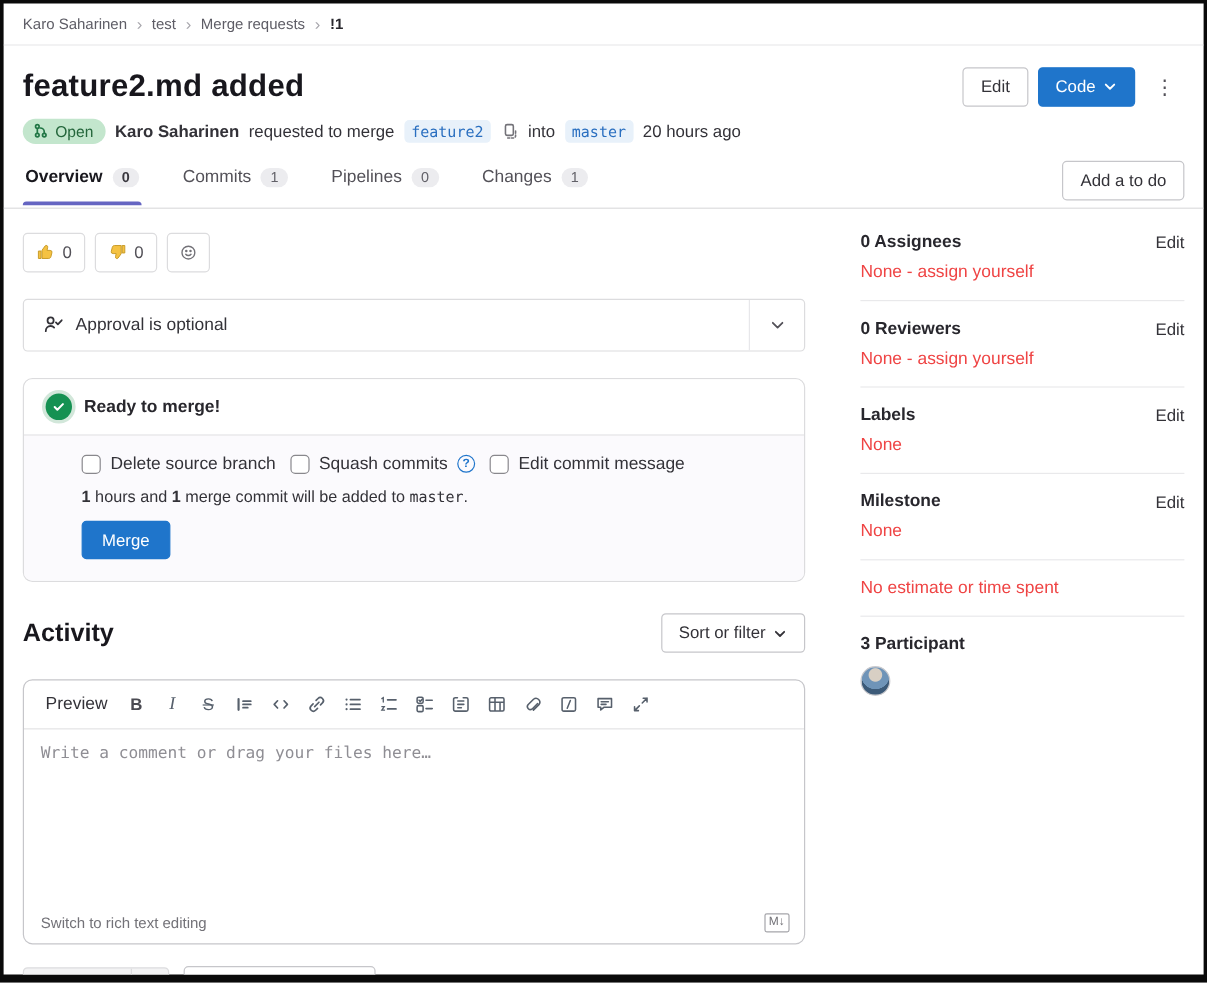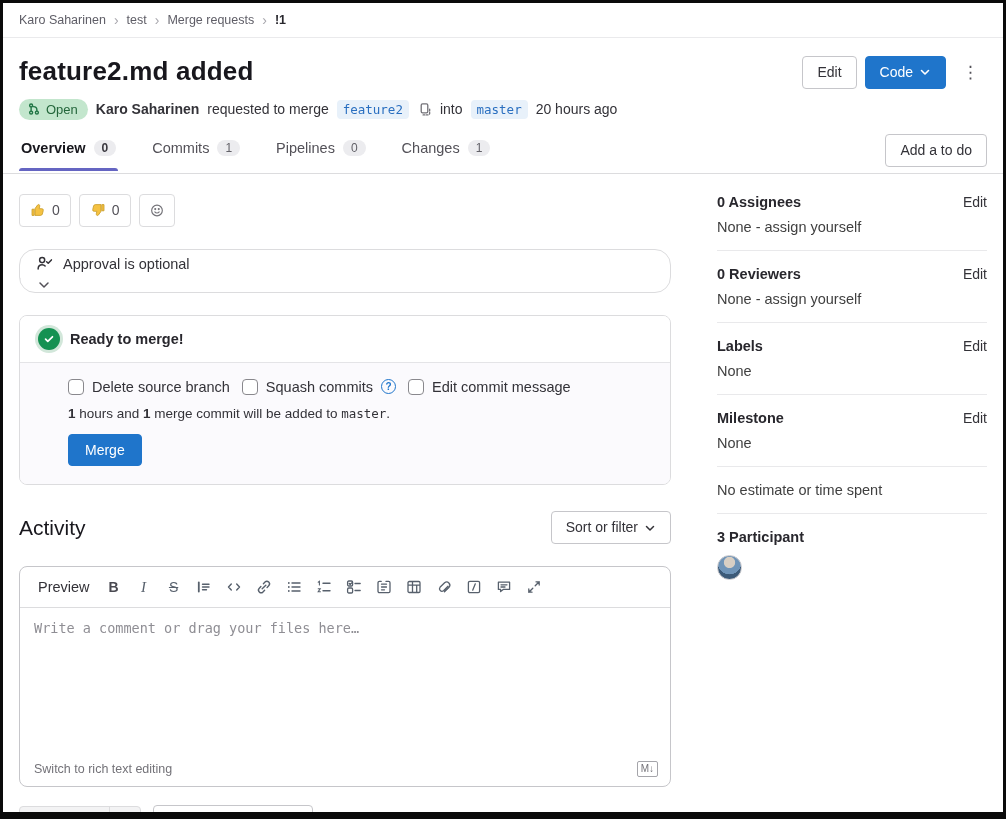--- a/index.html
+++ b/index.html
@@ -42,42 +42,42 @@
   .content { display:flex; padding:20px 16px 0 16px; gap:46px; }
   .main-col { width:652px; flex:none; }
   .side-col { flex:1; min-width:0; }
 
   
   .awards { display:flex; gap:8px; align-items:center; }
   .award-btn { display:inline-flex; align-items:center; gap:6px; border:1px solid #dcdcde; border-radius:4px; background:#fff; padding:6px 10px; font-size:14px; color:#535158; cursor:pointer; height:33px; }
   .emoji-picker-btn { width:36px; justify-content:center; color:#737278; }
 
   
-  .approval-box { margin-top:22px; border:1px solid #dcdcde; border-radius:16px; display:flex; align-items:stretch; height:44px; overflow:hidden;flex-direction:column; }
+  .approval-box { margin-top:22px; border:1px solid #dcdcde; border-radius:4px; display:flex; align-items:stretch; height:44px; overflow:hidden; }
   .approval-left { display:flex; align-items:center; gap:10px; padding:0 16px; flex:1; font-size:14.5px; color:#333238; }
   .approval-toggle { display:flex; align-items:center; justify-content:center; width:46px; border-left:1px solid #e7e7ea; color:#535158; cursor:pointer; }
 
   
   .merge-widget { margin-top:22px; border:1px solid #dcdcde; border-radius:8px; overflow:hidden; }
   .mw-top { display:flex; align-items:center; gap:10px; padding:12px 16px; background:#fff; }
   .ready-icon { width:22px; height:22px; border-radius:50%; background:#159152; box-shadow:0 0 0 3px #d2e7da; display:flex; align-items:center; justify-content:center; flex:none; margin-left:2px; }
   .mw-top .label { font-weight:700; font-size:14.5px; color:#28272d; }
   .mw-bottom { border-top:1px solid #e4e4e7; background:#fbfafd; padding:16px 16px 18px 48px; }
   .checkbox-row { display:flex; align-items:center; gap:12px; flex-wrap:wrap; }
   .checkbox-item { display:flex; align-items:center; gap:8px; font-size:14.5px; color:#333238; cursor:pointer; }
   .checkbox-item input { appearance:none; -webkit-appearance:none; width:16px; height:16px; border:1px solid #89888d; border-radius:4px; background:#fff; cursor:pointer; flex:none; }
   .help-icon { width:15px; height:15px; border:1.6px solid #1f75cb; color:#1f75cb; border-radius:50%; font-size:10px; font-weight:700; display:inline-flex; align-items:center; justify-content:center; cursor:pointer; }
   .mw-summary { margin-top:11px; font-size:13.5px; color:#333238; }
   .mw-summary .b { font-weight:700; }
   .mw-summary .mono { font-family:"DejaVu Sans Mono", monospace; font-size:12.5px; }
   .merge-btn { margin-top:13px; padding:7px 16px; font-size:14px; }
 
   
   .activity-head { margin-top:26px; display:flex; align-items:center; justify-content:space-between; }
-  .activity-title { font-size:21px; font-weight:400; color:#18171d;text-align:center; }
+  .activity-title { font-size:21px; font-weight:700; color:#18171d;text-align:center; }
 
   
   .editor { margin-top:22px; border:1px solid #c6c6ca; border-radius:8px; overflow:hidden; }
   .editor-toolbar { display:flex; align-items:center; padding:7px 10px; border-bottom:1px solid #dcdcde; gap:2px; }
   .tb-btn { display:inline-flex; align-items:center; justify-content:center; min-width:28px; height:26px; border-radius:4px; color:#57606c; cursor:pointer; font-size:14px; }
   .tb-preview { font-size:14.5px; color:#333238; padding:0 8px; }
   .tb-bold { font-weight:800; color:#4a4a52; }
   .tb-italic { font-style:italic; font-family:"Liberation Serif", serif; font-size:15px; }
   .tb-strike { text-decoration:line-through; }
   .editor textarea { display:block; width:100%; height:146px; border:0; outline:none; resize:none; padding:12px 14px; font-family:"DejaVu Sans Mono", monospace; font-size:13.5px; color:#333238; background:#fff; }
@@ -92,21 +92,21 @@
   .split-main { padding:7px 14px; font-size:14px; color:#8f8e93; cursor:default; }
   .split-caret { display:flex; align-items:center; padding:0 9px; border-left:1px solid #dcdcde; color:#8f8e93; cursor:pointer; }
 
   
   .side-section { padding:0 0 15px 0; border-bottom:1px solid #e9e9eb; margin-bottom:15px; }
   .side-section.last { border-bottom:0; }
   .side-head { display:flex; align-items:center; justify-content:space-between; font-size:14.5px; }
   .side-title { font-weight:700; color:#28272d; }
   .side-action { color:#333238; font-size:14px; cursor:pointer; }
   .side-plus { font-size:19px; color:#333238; cursor:pointer; line-height:1; }
-  .side-value { margin-top:9px; font-size:14.5px; color:#404040; }
+  .side-value { margin-top:9px; font-size:14.5px; color:#ef4444; }
   .avatar { margin-top:10px; width:25px; height:25px; border-radius:50%; background:radial-gradient(circle at 50% 28%, #d8cfc4 0 26%, #6f94b8 30% 58%, #3c5a78 60%); border:1px solid #c9c9cd; cursor:pointer; }
 
   svg { display:block; }
 </style>
 </head>
 <body>
 
 <div class="frame">
 
   <div class="breadcrumb">

